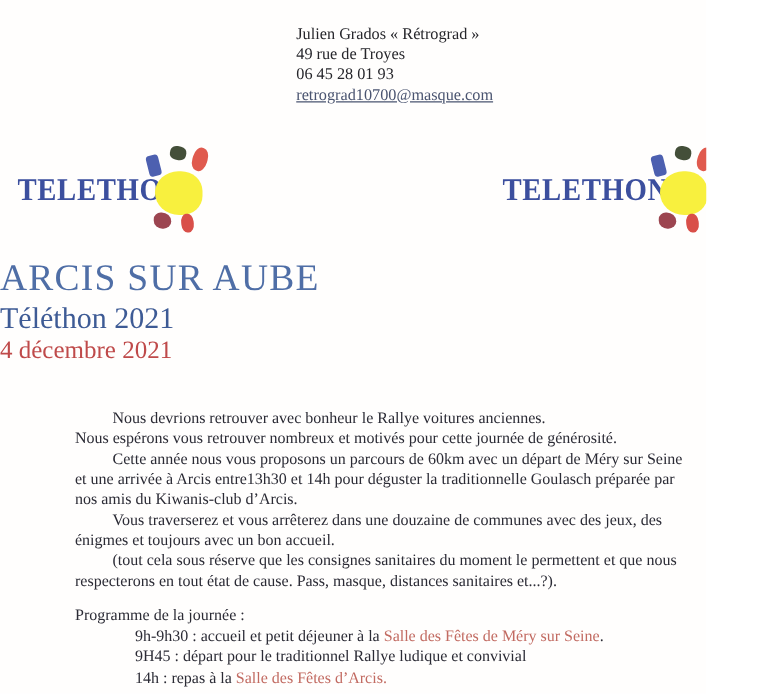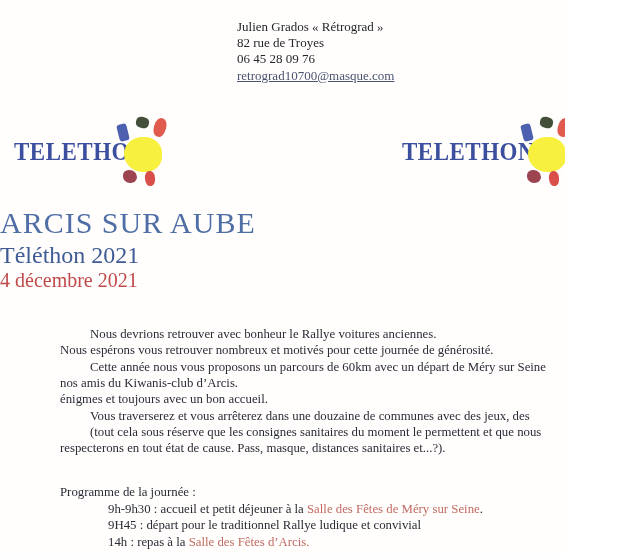--- a/index.html
+++ b/index.html
@@ -61,22 +61,22 @@
   .smudge { position:absolute; width:10px; height:8px; background:#d8d8d6; border-radius:50%; filter:blur(2px); opacity:.6; }
   #smudge-1 { left:586px; top:517px; }
 </style>
 </head>
 <body>
 
 <div class="page">
 
   <div class="contact">
     <div>Julien Grados « Rétrograd »</div>
-    <div>82 rue de Troyes</div>
-    <div>06 45 28 09 76</div>
+    <div>49 rue de Troyes</div>
+    <div>06 45 28 01 93</div>
     <div><a class="email" href="#">retrograd10700@masque.com</a></div>
   </div>
 
   <span class="telethon-text" id="tel-left">TELETHON</span>
   <div class="sun" id="sun-left">
     <i class="blue"></i>
     <i class="olive"></i>
     <i class="redtop"></i>
     <i class="circle"></i>
     <i class="maroon"></i>
@@ -96,23 +96,24 @@
   <div class="titleblock">
     <div class="title">ARCIS SUR AUBE</div>
     <div class="subtitle">Téléthon 2021</div>
     <div class="date">4 décembre 2021</div>
   </div>
 
   <div class="bodytext">
     <div class="line indent">Nous devrions retrouver avec bonheur le Rallye voitures anciennes.</div>
     <div class="line">Nous espérons vous retrouver nombreux et motivés pour cette journée de générosité.</div>
     <div class="line indent">Cette année nous vous proposons un parcours de 60km avec un départ de Méry sur Seine</div>
+    <div class="line">et une arrivée à Arcis entre13h30 et 14h pour déguster la traditionnelle Goulasch préparée par</div>
     <div class="line">nos amis du Kiwanis-club d’Arcis.</div>
+    <div class="line indent">Vous traverserez et vous arrêterez dans une douzaine de communes avec des jeux, des</div>
     <div class="line">énigmes et toujours avec un bon accueil.</div>
-    <div class="line indent">Vous traverserez et vous arrêterez dans une douzaine de communes avec des jeux, des</div>
     <div class="line indent">(tout cela sous réserve que les consignes sanitaires du moment le permettent et que nous</div>
     <div class="line">respecterons en tout état de cause. Pass, masque, distances sanitaires et...?).</div>
   </div>
 
   <div class="programme">
     <div>Programme de la journée :</div>
     <div class="item"><span>9h-9h30 : accueil et petit déjeuner à la </span><span class="hl">Salle des Fêtes de Méry sur Seine</span><span>.</span></div>
     <div class="item"><span>9H45 : départ pour le traditionnel Rallye ludique et convivial</span><span class="hl"></span><span></span></div>
     <div class="item"><span>14h : repas à la </span><span class="hl">Salle des Fêtes d’Arcis.</span><span></span></div>
   </div>

